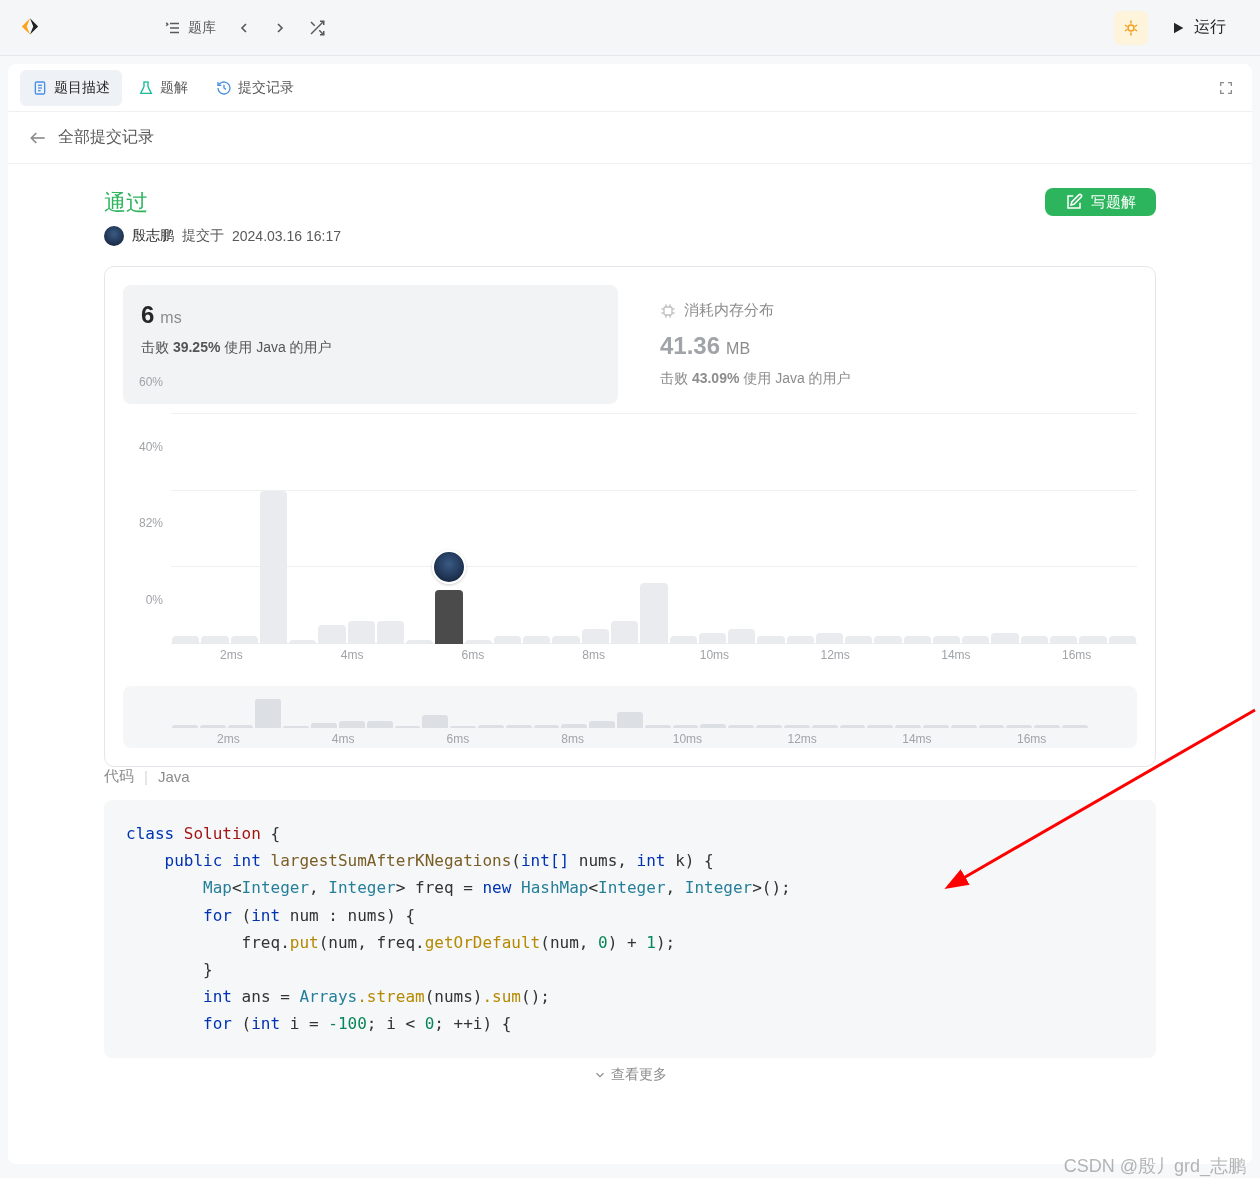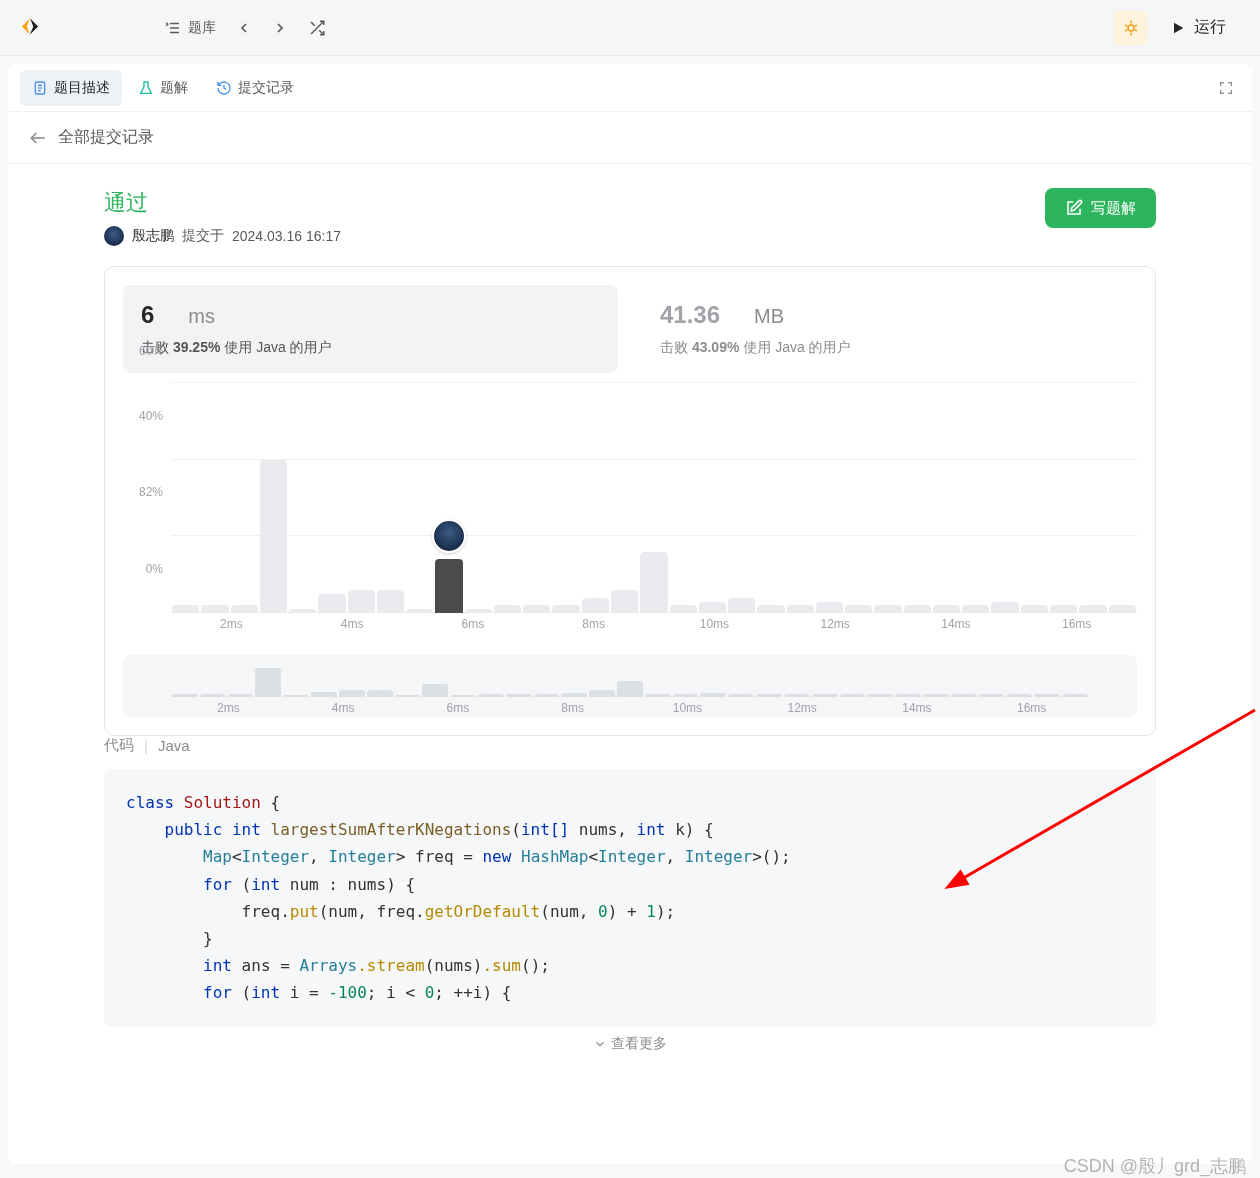--- a/index.html
+++ b/index.html
@@ -19,30 +19,30 @@
   .tab-spacer{flex:1;}
   .expand-btn{width:28px;height:28px;display:flex;align-items:center;justify-content:center;color:#8c8c8c;cursor:pointer;}
   .subhead{height:52px;display:flex;align-items:center;padding:0 20px;border-bottom:1px solid #f0f0f0;gap:10px;color:#595959;}
   .back-arrow{color:#8c8c8c;cursor:pointer;display:flex;}
   .main{padding:24px 96px 0 96px;}
   .status-row{display:flex;align-items:flex-start;justify-content:space-between;margin-bottom:20px;}
   .status-title{font-size:22px;font-weight:500;color:#2db55d;margin-bottom:8px;}
   .byline{display:flex;align-items:center;gap:8px;font-size:14px;color:#595959;}
   .avatar{width:20px;height:20px;border-radius:50%;background:radial-gradient(circle at 50% 40%,#3a5a84 0%,#1f3453 60%,#0e1a2d 100%);flex-shrink:0;}
   .byline .author{color:#262626;font-weight:500;}
-  .write-btn{background:#2db55d;color:#fff;border:none;height:40px;padding:4px 20px;border-radius:8px;font-size:15px;display:inline-flex;align-items:center;gap:8px;cursor:pointer;}
+  .write-btn{background:#2db55d;color:#fff;border:none;height:28px;padding:4px 20px;border-radius:8px;font-size:15px;display:inline-flex;align-items:center;gap:8px;cursor:pointer;}
   .stats-card{border:1px solid #e5e6eb;border-radius:10px;padding:18px;}
   .stats-row{display:flex;gap:24px;margin-bottom:10px;}
   .stat-box{flex:1;border-radius:8px;padding:16px 18px;}
   .stat-box.active{background:#f2f3f5;}
   .stat-head{display:flex;align-items:center;gap:8px;color:#8c8c8c;font-size:15px;margin-bottom:12px;}
   .stat-box.active .stat-head{color:#555;}
   .stat-val{font-size:24px;font-weight:600;color:#262626;display:flex;align-items:baseline;gap:6px;margin-bottom:10px;}
   .stat-box:not(.active) .stat-val{color:#a0a3a8;}
-  .stat-val .unit{font-size:20px;font-weight:400;color:#8c8c8c;margin-left:28px;}
+  .stat-val .unit{font-size:16px;font-weight:400;color:#8c8c8c;}
   .stat-sub{font-size:14px;color:#8c8c8c;}
   .stat-box.active .stat-sub{color:#555;}
   .stat-sub b{font-weight:600;}
   .chart{position:relative;height:260px;padding-left:48px;margin-top:10px;}
   .y-axis{position:absolute;left:0;top:0;bottom:30px;width:44px;}
   .y-tick{position:absolute;right:4px;font-size:12px;color:#a0a3a8;transform:translateY(-50%);}
   .grid-line{position:absolute;left:48px;right:0;height:1px;background:#f0f0f0;}
   .bars{position:absolute;left:48px;right:0;bottom:30px;height:230px;display:flex;align-items:flex-end;}
   .bar{flex:1;margin:0 1px;background:#e9ebee;border-radius:4px 4px 0 0;min-height:2px;}
   .bar.hl{background:#4b4b4b;}
@@ -227,20 +227,36 @@
             <span>6</span>
             <span class="unit">ms</span>
           </div>
           <div class="stat-sub">
             <span>击败</span>
             <b>39.25%</b>
             <span>使用 Java 的用户</span>
           </div>
         </div>
         <div class="stat-box">
+          <div class="stat-head">
+            <span class="ic">
+                <svg width="16" height="16" viewBox="0 0 24 24" fill="none" stroke="#bfbfbf" stroke-width="2">
+                  <rect x="6" y="6" width="12" height="12" rx="2"></rect>
+                  <line x1="9" y1="2" x2="9" y2="6"></line>
+                  <line x1="15" y1="2" x2="15" y2="6"></line>
+                  <line x1="9" y1="18" x2="9" y2="22"></line>
+                  <line x1="15" y1="18" x2="15" y2="22"></line>
+                  <line x1="2" y1="9" x2="6" y2="9"></line>
+                  <line x1="2" y1="15" x2="6" y2="15"></line>
+                  <line x1="18" y1="9" x2="22" y2="9"></line>
+                  <line x1="18" y1="15" x2="22" y2="15"></line>
+                </svg>
+              </span>
+            <span>消耗内存分布</span>
+          </div>
           <div class="stat-val">
             <span>41.36</span>
             <span class="unit">MB</span>
           </div>
           <div class="stat-sub">
             <span>击败</span>
             <b>43.09%</b>
             <span>使用 Java 的用户</span>
           </div>
         </div>

